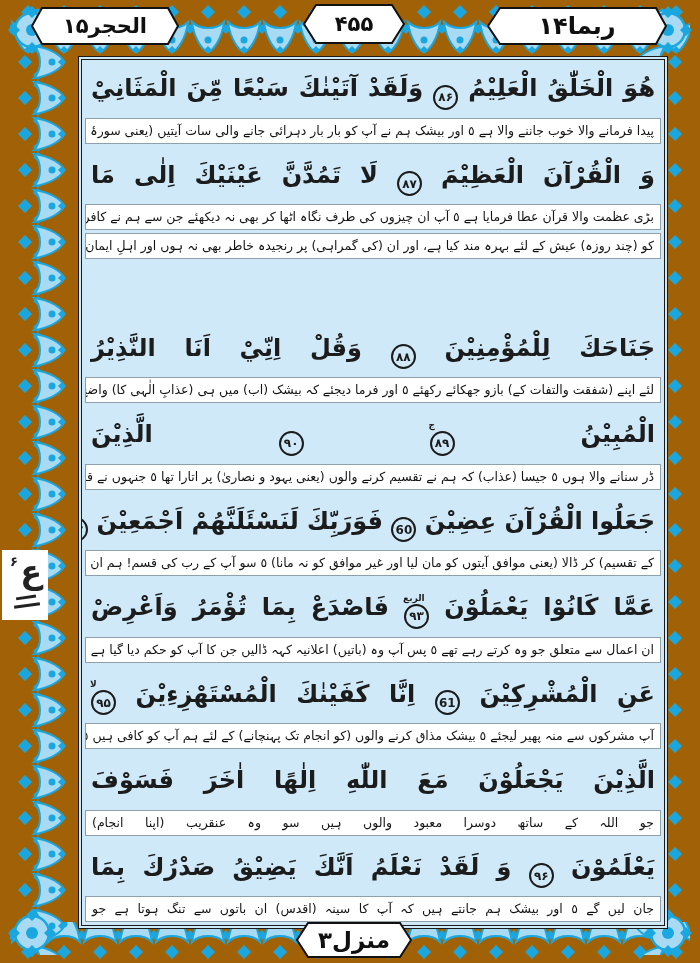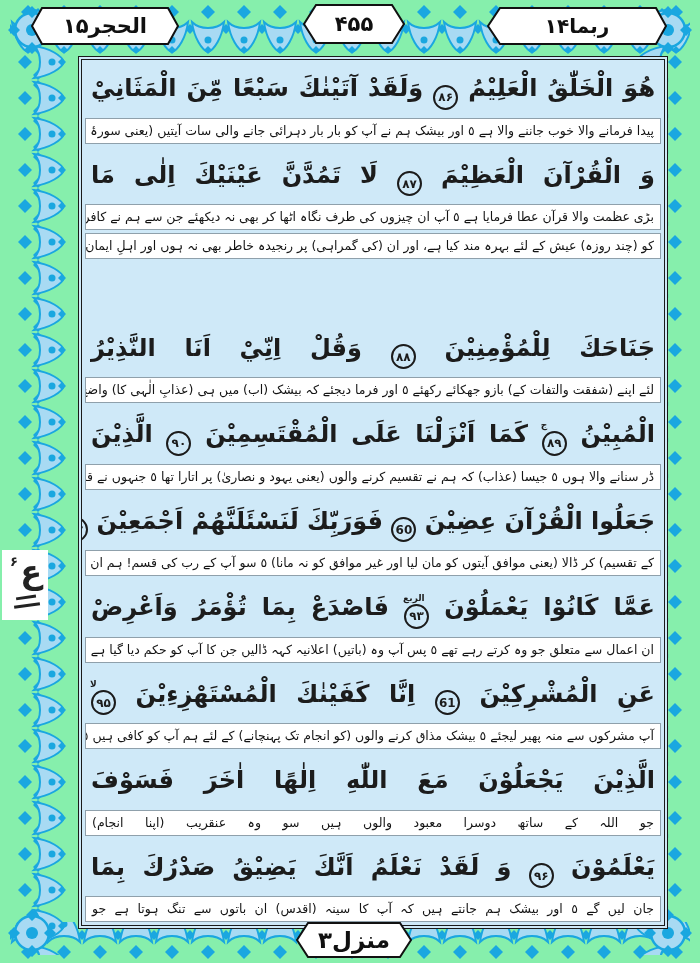--- a/index.html
+++ b/index.html
@@ -1,16 +1,16 @@
 <!DOCTYPE html>
 <html lang="ur" dir="rtl"><head>
 <meta charset="utf-8">
 <style>
   html,body{margin:0;padding:0;background:#fff;}
-  .page{position:relative;width:700px;height:963px;background:#86efac;overflow:hidden;
+  .page{position:relative;width:700px;height:963px;background:#a16207;overflow:hidden;
         font-family:"DejaVu Sans",sans-serif;direction:rtl;}
   svg{display:block;}
   .strip{position:absolute;z-index:1;}
   .flip-x{transform:scaleX(-1);}
   .flip-y{transform:scaleY(-1);}
   .corner{position:absolute;z-index:1;}
 
   
   .content-box{position:absolute;left:78px;top:56px;width:590px;height:873px;
       box-sizing:border-box;background:#cfe9f8;border:4px double #1a1a1a;
@@ -24,21 +24,21 @@
       font-size:12.5px;line-height:23px;padding:0 6px;color:#141414;overflow:hidden;white-space:nowrap;}
   .medallion{display:inline-flex;align-items:center;justify-content:center;
       width:25px;height:25px;box-sizing:border-box;border:2px solid #1b1b1b;border-radius:50%;
       font-size:12px;line-height:1;vertical-align:-5px;position:relative;font-weight:bold;}
   .mmark{position:absolute;top:-12px;left:-3px;font-size:9px;line-height:1;white-space:nowrap;font-weight:bold;}
 
   
   .cartouche{position:absolute;z-index:5;}
   .cartouche .ct{position:absolute;inset:0;display:flex;align-items:center;justify-content:center;
       font-weight:bold;color:#101010;direction:rtl;}
-  .ct-lg{font-size:21px;} .ct-md{font-size:20px;} .ct-sm{font-size:23px;}
+  .ct-lg{font-size:21px;} .ct-md{font-size:24px;} .ct-sm{font-size:23px;}
 
   
   .ruku{position:absolute;left:2px;top:550px;width:46px;height:70px;background:#fff;z-index:4;
       color:#222;}
   .ruku .ayn{position:absolute;right:6px;top:6px;font-size:32px;font-weight:bold;line-height:1;}
   .ruku .num{position:absolute;right:30px;top:4px;font-size:13px;font-weight:bold;}
   .ruku .t1{position:absolute;right:12px;top:46px;width:20px;height:2.5px;background:#222;transform:rotate(-8deg);}
   .ruku .t2{position:absolute;right:8px;top:54px;width:26px;height:2.5px;background:#222;transform:rotate(-8deg);}
 </style>
 </head>
@@ -170,21 +170,21 @@
       <div class="row">
         <div class="arabic"><span>جَنَاحَكَ لِلْمُؤْمِنِيْنَ</span> <span class="medallion">
             <span>۸۸</span>
           </span> <span>وَقُلْ اِنِّيْ اَنَا النَّذِيْرُ</span></div>
         <div class="urdu">لئے اپنے (شفقت والتفات کے) بازو جھکائے رکھئے ٥ اور فرما دیجئے کہ بیشک (اب) میں ہی (عذابِ الٰہی کا) واضح و صریح</div>
       </div>
       <div class="row">
         <div class="arabic"><span>الْمُبِيْنُ</span> <span class="medallion">
             <span>۸۹</span>
             <span class="mmark">ج</span>
-          </span> <span>كَمَا اَنْزَلْنَا عَلَى الْمُقْتَسِمِيْنَ</span> <span class="medallion">
+          </span>  <span class="medallion">
             <span>۹۰</span>
           </span> <span>الَّذِيْنَ</span></div>
         <div class="urdu">ڈر سنانے والا ہوں ٥ جیسا (عذاب) کہ ہم نے تقسیم کرنے والوں (یعنی یہود و نصاریٰ) پر اتارا تھا ٥ جنہوں نے قرآن کو ٹکڑے ٹکڑے (کر</div>
       </div>
       <div class="row">
         <div class="arabic"><span>جَعَلُوا الْقُرْآنَ عِضِيْنَ</span> <span class="medallion">
             <span>60</span>
           </span> <span>فَوَرَبِّكَ لَنَسْئَلَنَّهُمْ اَجْمَعِيْنَ</span> <span class="medallion">
             <span>۹۲</span>
           </span></div>

